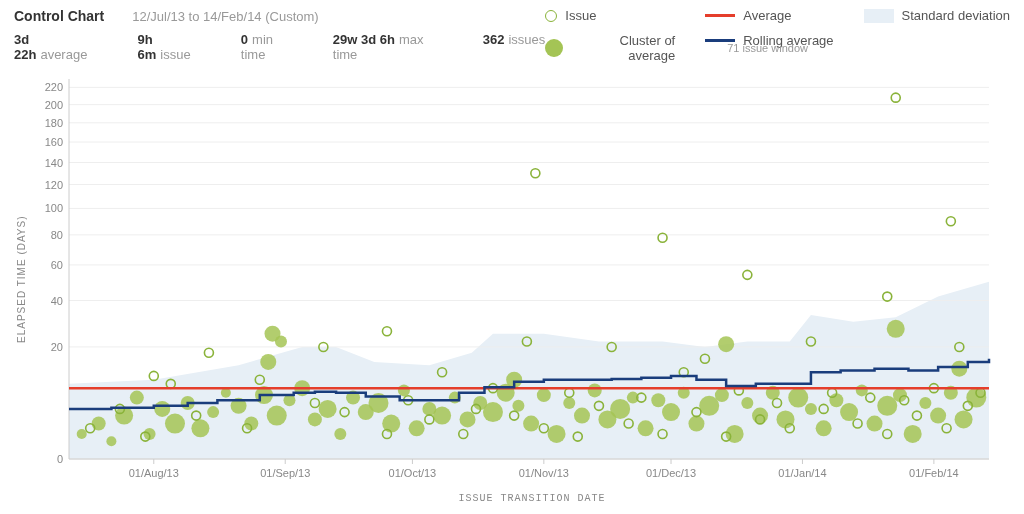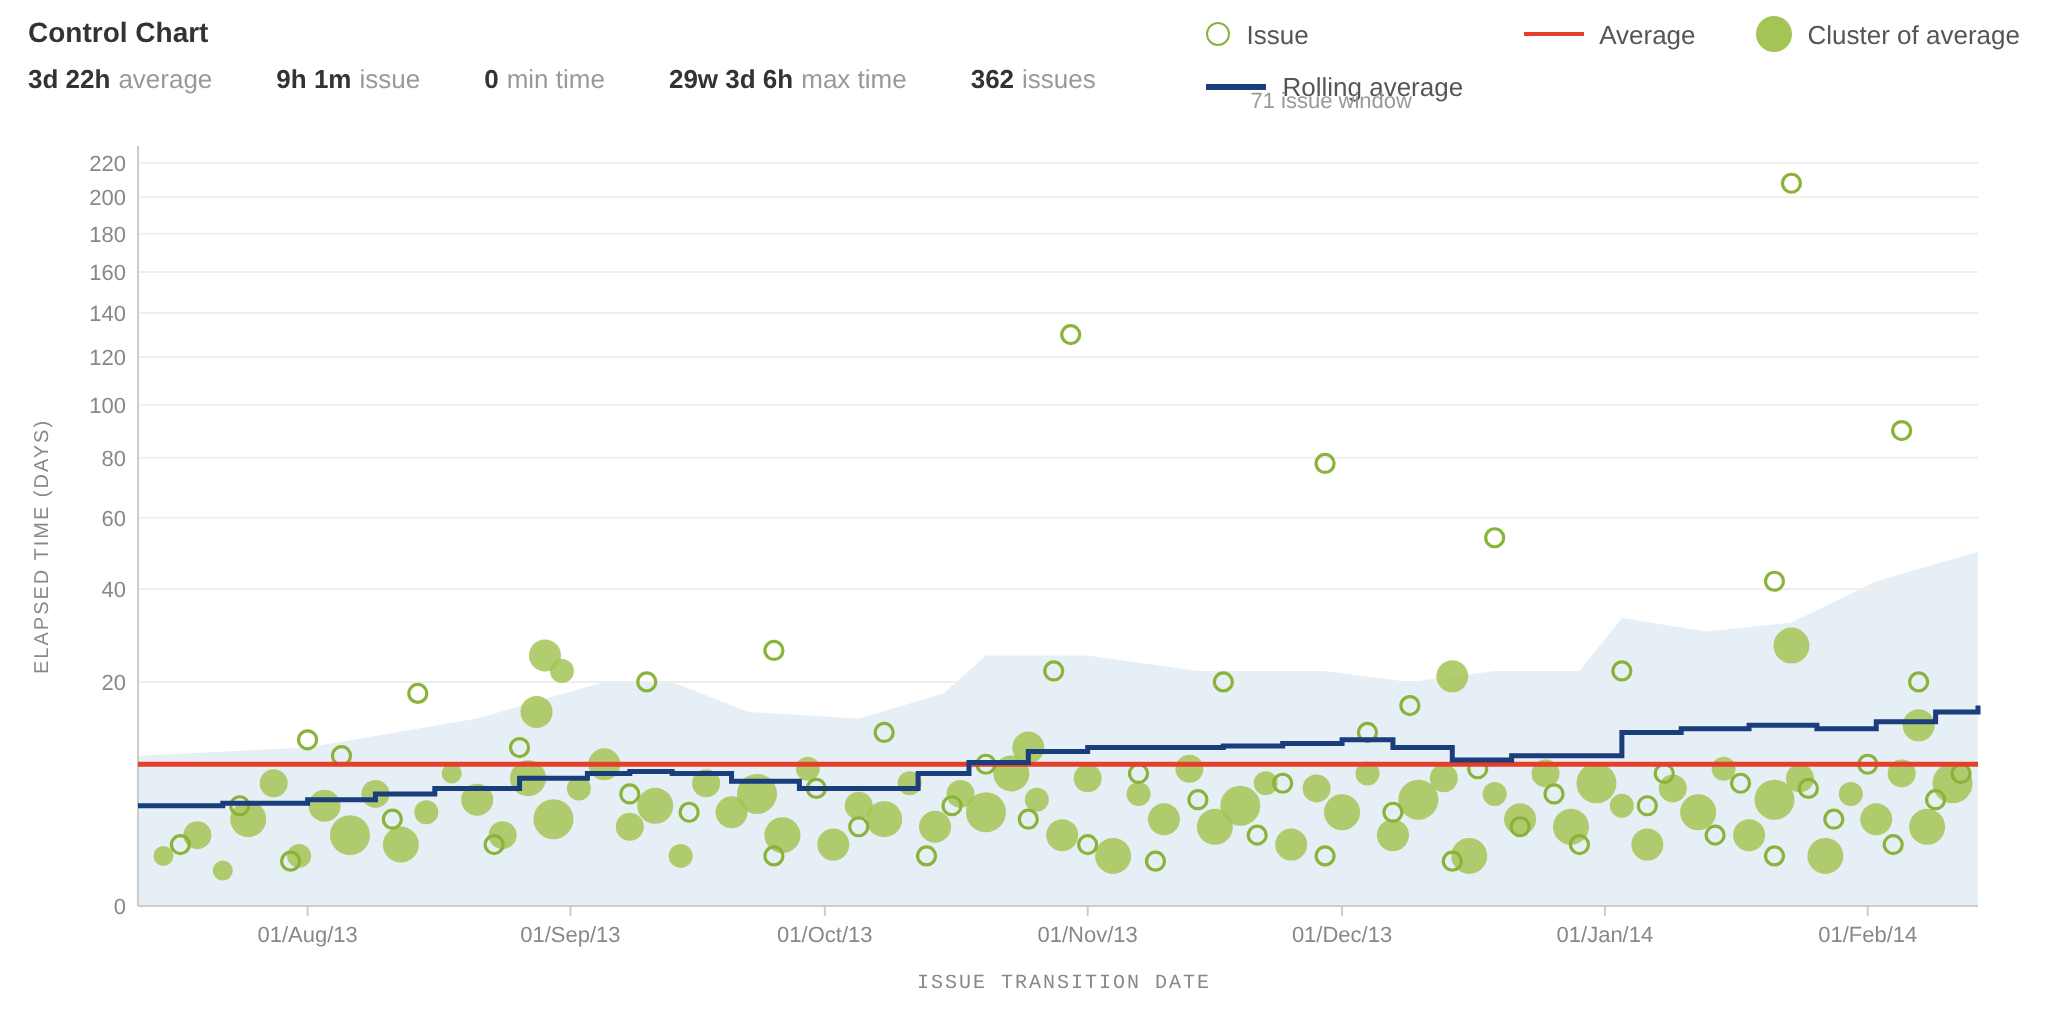--- a/index.html
+++ b/index.html
@@ -26,37 +26,42 @@
 svg { display: block; }
 text.tick { font-size: 11px; fill: #888; }
 </style>
 </head>
 <body>
 
 <div class="header">
   <div class="header-left">
     <div class="title-row">
       <span class="title">Control Chart</span>
+      <span class="daterange">12/Jul/13 to 14/Feb/14 (Custom)</span>
     </div>
     <div class="stats-row">
       <span class="stat"><b>3d 22h</b><span>average</span></span>
-      <span class="stat"><b>9h 1m</b><span>issue</span></span>
+      <span class="stat"><b>9h 6m</b><span>issue</span></span>
       <span class="stat"><b>0</b><span>min time</span></span>
       <span class="stat"><b>29w 3d 6h</b><span>max time</span></span>
       <span class="stat"><b>362</b><span>issues</span></span>
     </div>
   </div>
   <div class="legend">
     <div class="legend-item">
         <span class="sym-issue"></span>
         <span>Issue</span>
       </div>
     <div class="legend-item">
         <span class="sym-avg"></span>
         <span>Average</span>
+      </div>
+    <div class="legend-item">
+        <span class="sym-std"></span>
+        <span>Standard deviation</span>
       </div>
     <div class="legend-item">
         <span class="sym-cluster"></span>
         <span>Cluster of average</span>
       </div>
     <div>
       <div class="legend-item">
           <span class="sym-roll"></span>
           <span>Rolling average</span>
         </div>

